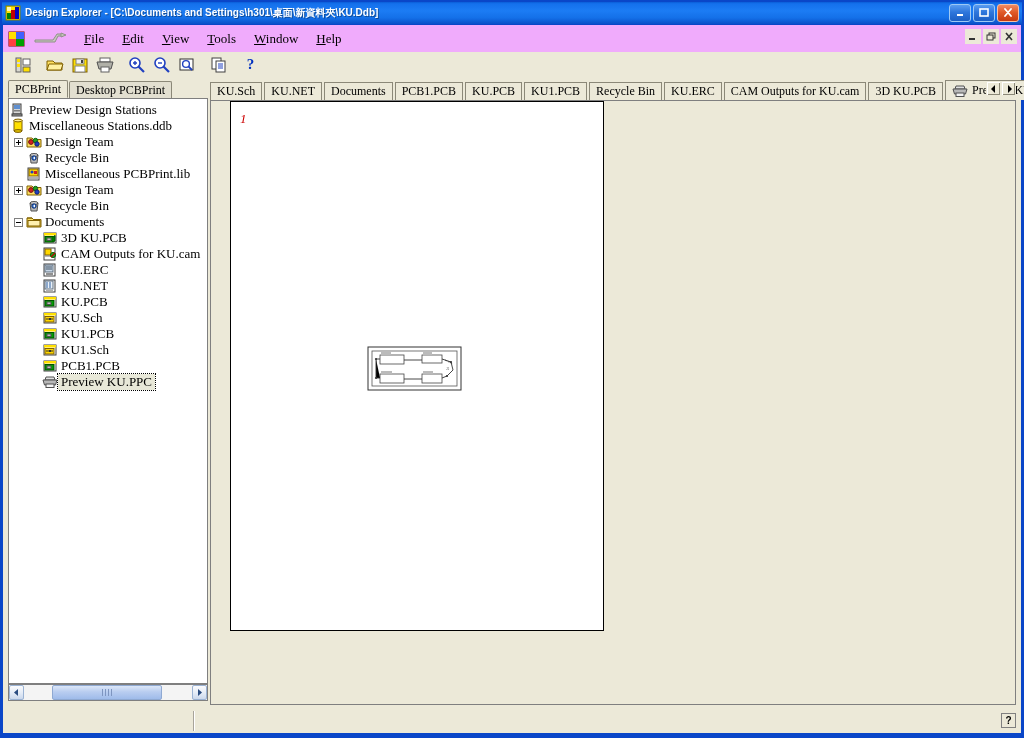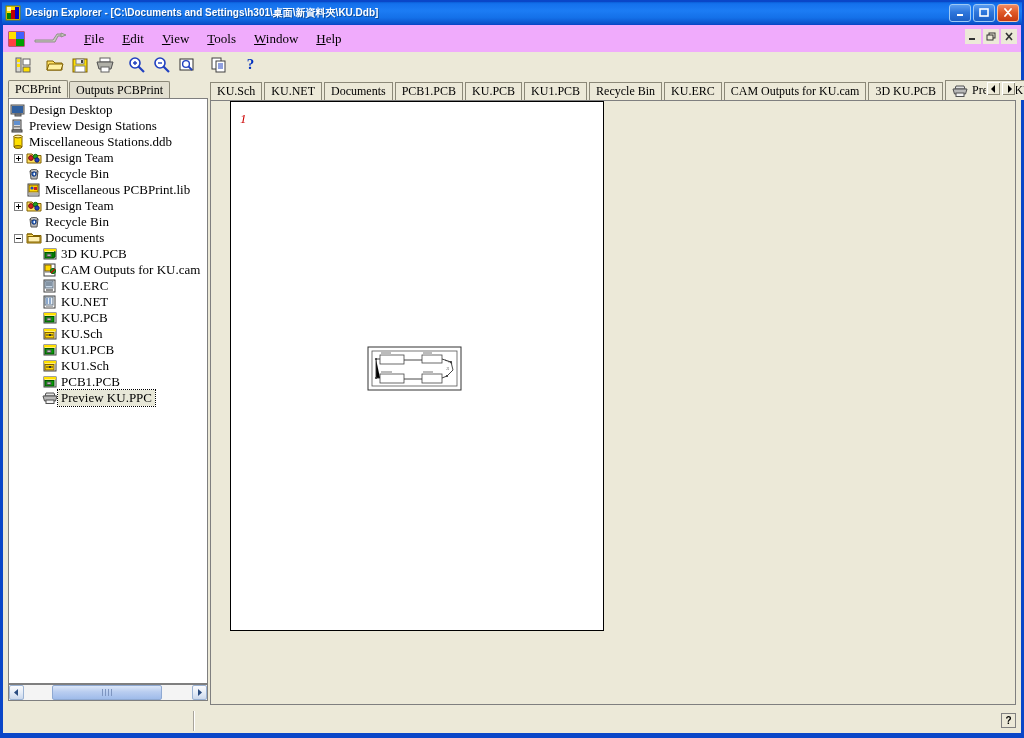--- a/index.html
+++ b/index.html
@@ -396,35 +396,26 @@
   </div>
 
   <div id="body">
 
     <div id="leftpanel">
       <div class="tabstrip">
         <div class="ltab active">
           <span>PCBPrint</span>
         </div>
         <div class="ltab inactive">
-          <span>Outputs PCBPrint</span>
+          <span>Desktop PCBPrint</span>
         </div>
       </div>
 
       <div id="treebox">
         <div id="treerows" style="margin-left: -5px; margin-top: 3px;">
-            <div class="trow">
-              <span class="spacer" style="width: 6px;"></span>
-              <span class="ticon"><svg width="16" height="16" viewBox="0 0 16 16">
-                  <rect x="1" y="3" width="13" height="9" fill="#C0C0C0" stroke="#505050"></rect>
-                  <rect x="2" y="4" width="11" height="7" fill="#3060A0"></rect>
-                  <rect x="5" y="12" width="6" height="2" fill="#909090" stroke="#505050"></rect>
-                </svg></span>
-              <span class="tlabel">Design Desktop</span>
-            </div>
             <div class="trow">
               <span class="spacer" style="width: 6px;"></span>
               <span class="ticon"><svg width="16" height="16" viewBox="0 0 16 16">
                   <rect x="3" y="2" width="8" height="10" fill="#D8D8D8" stroke="#404040"></rect>
                   <rect x="4" y="3" width="6" height="4" fill="#6090D0"></rect>
                   <rect x="4" y="8" width="6" height="1.5" fill="#808080"></rect>
                   <rect x="2" y="12" width="10" height="2" fill="#A0A0A0" stroke="#404040"></rect>
                 </svg></span>
               <span class="tlabel">Preview Design Stations</span>
             </div>

